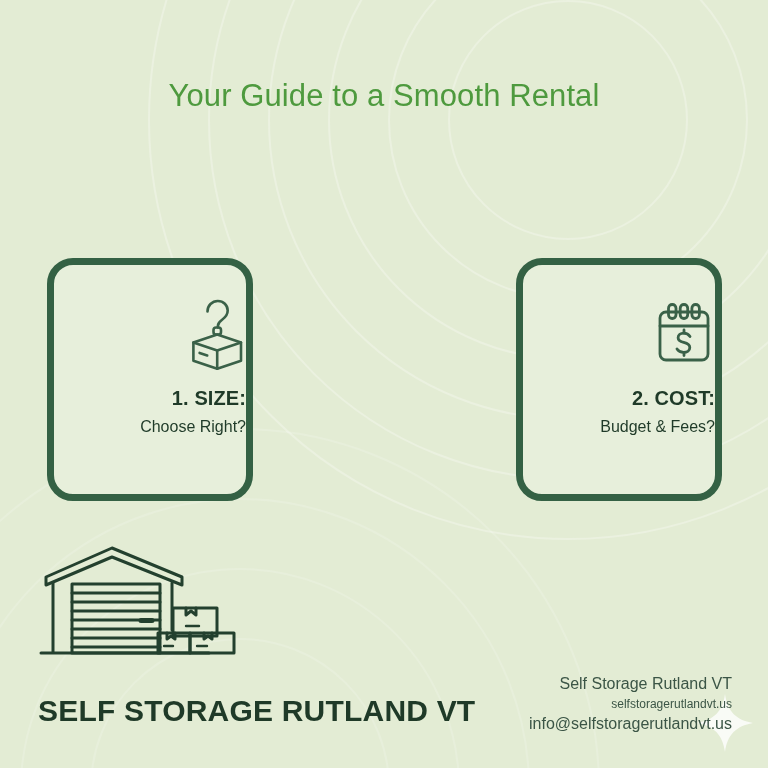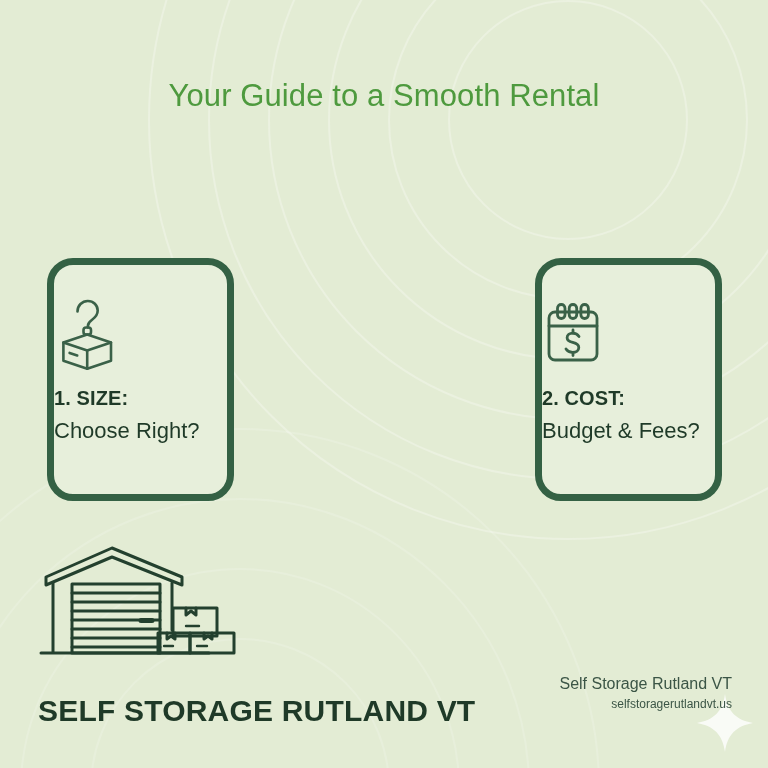--- a/index.html
+++ b/index.html
@@ -96,28 +96,28 @@
   .cards {
     position: absolute;
     left: 47px;
     top: 258px;
     width: 675px;
     display: flex;
     justify-content: space-between;
     z-index: 3;
   }
   .card {
-    width: 187px;
+    width: 206px;
     height: 243px;
     border: 7px solid #346144;
     border-radius: 26px;
     background: #e7efdb;
     display: flex;
     flex-direction: column;
-    align-items: flex-start;
+    align-items: flex-end;
     padding-top: 28px;
   }
   .card-icon {
     height: 82px;
     display: flex;
     align-items: center;
     justify-content: center;
   }
   .card-heading {
     margin-top: 12px;
@@ -125,21 +125,21 @@
     font-size: 20px;
     font-weight: 700;
     letter-spacing: 0.1px;
     font-stretch: condensed;
     text-align: center;
     white-space: nowrap;
   }
   .card-sub {
     margin-top: 8px;
     color: #1f3a28;
-    font-size: 22px;
+    font-size: 16px;
     font-weight: 400;
     text-align: center;
     white-space: nowrap;
   }
 
   
   .unit-logo {
     position: absolute;
     left: 36px;
     top: 543px;
@@ -289,15 +289,16 @@
 
   <div class="sparkle">
     <svg width="62" height="62" viewBox="0 0 62 62">
       <path d="M31 2c2.5 17.5 11 26 28 29-17 3-25.5 11.5-28 29-2.5-17.5-11-26-28-29C20 28 28.5 19.5 31 2z" fill="#ffffff" opacity="0.85"></path>
     </svg>
   </div>
 
   <div class="contact">
     <div class="contact-name">Self Storage Rutland VT</div>
     <div class="contact-site">selfstoragerutlandvt.us</div>
+    <div class="contact-email">info@selfstoragerutlandvt.us</div>
   </div>
 
 </div>
 
 </body></html>

